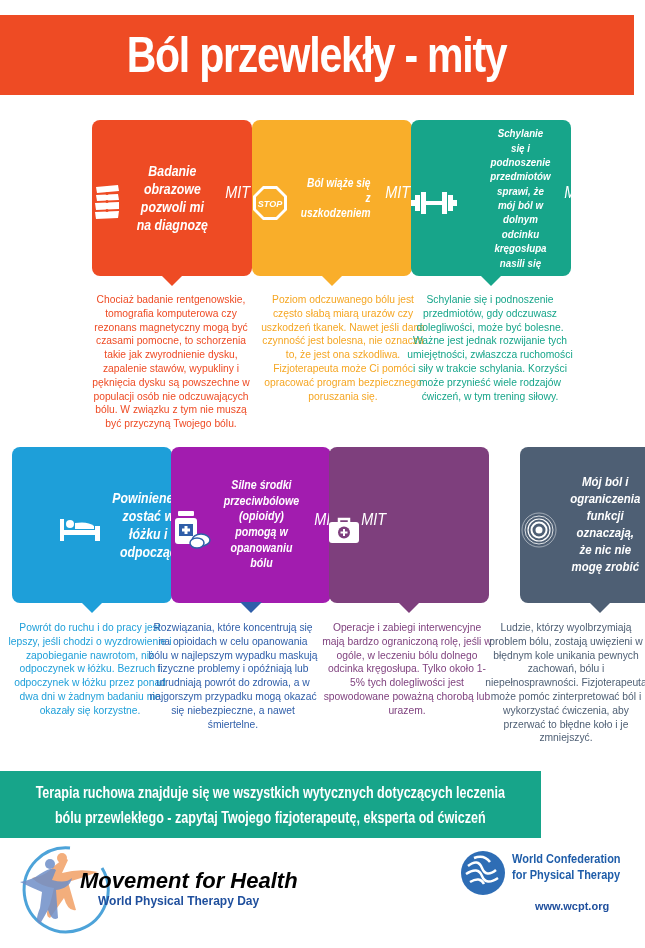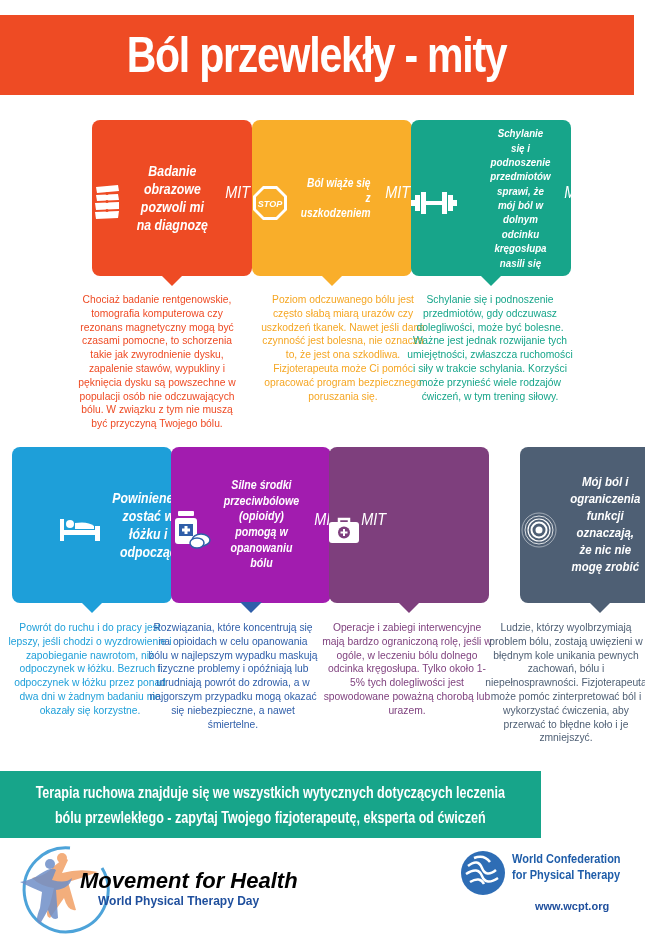--- a/index.html
+++ b/index.html
@@ -106,21 +106,21 @@
           <rect x="42" y="9" width="4" height="6"></rect>
       </g>
     </svg>
   </div>
   <div class="q" style="font-size:11.5px;padding-left:28px;">
       <span>Schylanie się i podnoszenie przedmiotów sprawi, że mój ból w dolnym odcinku kręgosłupa nasili się</span>
     </div>
   <div class="mit">MIT</div>
 </div>
 
-<div class="body" style="left:72px;top:293px;color:#ee4b24;">Chociaż badanie rentgenowskie, tomografia komputerowa czy rezonans magnetyczny mogą być czasami pomocne, to schorzenia takie jak zwyrodnienie dysku, zapalenie stawów, wypukliny i pęknięcia dysku są powszechne w populacji osób nie odczuwających bólu. W związku z tym nie muszą być przyczyną Twojego bólu.</div>
+<div class="body" style="left:86px;top:293px;color:#ee4b24;">Chociaż badanie rentgenowskie, tomografia komputerowa czy rezonans magnetyczny mogą być czasami pomocne, to schorzenia takie jak zwyrodnienie dysku, zapalenie stawów, wypukliny i pęknięcia dysku są powszechne w populacji osób nie odczuwających bólu. W związku z tym nie muszą być przyczyną Twojego bólu.</div>
 <div class="body" style="left:258px;top:293px;color:#f5a623;">Poziom odczuwanego bólu jest często słabą miarą urazów czy uszkodzeń tkanek. Nawet jeśli dana czynność jest bolesna, nie oznacza to, że jest ona szkodliwa. Fizjoterapeuta może Ci pomóc opracować program bezpiecznego poruszania się.</div>
 <div class="body" style="left:405px;top:293px;color:#17a58a;">Schylanie się i podnoszenie przedmiotów, gdy odczuwasz dolegliwości, może być bolesne. Ważne jest jednak rozwijanie tych umiejętności, zwłaszcza ruchomości i siły w trakcie schylania. Korzyści może przynieść wiele rodzajów ćwiczeń, w tym trening siłowy.</div>
 
 <div class="card" style="left:12px;top:447px;background:#1e9fd9;padding-left:48px;--c:#1e9fd9;">
   <div class="icon">
     <svg width="40" height="22" viewBox="0 0 40 22">
       <g fill="#fff">
         <rect x="0" y="0" width="4" height="22"></rect>
           <circle cx="10" cy="5" r="4"></circle>
         <path d="M15 4 Q28 2 34 7 L34 10 L15 10 Z"></path>

